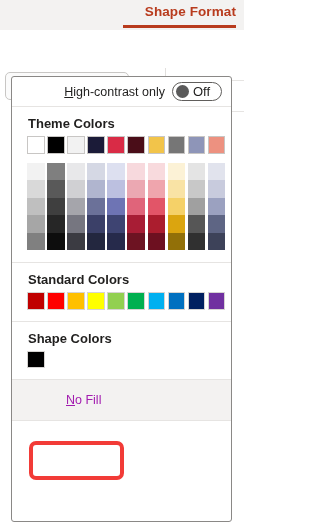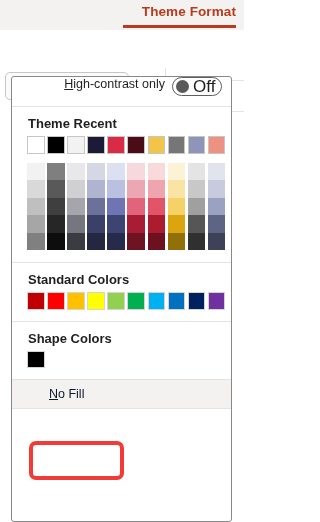--- a/index.html
+++ b/index.html
@@ -40,29 +40,29 @@
   .sf-text{font-size:12.5px;color:#201f1e;line-height:1;}
   .chev{font-size:9px;color:#3b3a39;margin-left:2px;}
 
   
   .dropdown{
     position:absolute;left:11px;top:76px;width:221px;height:446px;
     background:#ffffff;border:1px solid #8a8886;border-radius:3px;
     box-sizing:border-box;overflow:hidden;
   }
 
-  .hc-row{height:29px;display:flex;justify-content:flex-end;padding-right:9px;box-sizing:border-box;}
+  .hc-row{height:29px;display:flex;align-items:center;justify-content:flex-end;padding-right:9px;box-sizing:border-box;}
   .hc-label{font-size:12.5px;color:#201f1e;margin-right:7px;}
   .hc-label u{text-decoration:underline;}
   .toggle{
     width:50px;height:19px;border-radius:11px;border:1px solid #605e5c;background:#ffffff;
     display:flex;align-items:center;padding:0 3px;box-sizing:border-box;gap:4px;
   }
   .knob{width:13px;height:13px;border-radius:50%;background:#5a5a5a;flex:0 0 auto;}
-  .toggle-text{font-size:17px;color:#201f1e;}
+  .toggle-text{font-size:13px;color:#201f1e;}
 
   .sep{height:1px;background:#e6e4e2;margin:0;}
 
   .section-title{
     font-size:13px;font-weight:bold;color:#201f1e;
     padding:9px 0 5px 16px;
   }
 
   .swatch-grid{padding-left:15px;}
   .swatch-row{display:flex;gap:2.6px;}
@@ -74,40 +74,40 @@
   .variant-block{margin-top:9px;}
   .variant-block .swatch-row{gap:2.6px;}
   .variant-block .sw{border:0;width:17.5px;height:17.5px;}
   .variant-col{display:flex;flex-direction:column;}
 
   .standard-row{padding-left:15px;}
   .recent-row{padding-left:15px;}
 
   
   .menu-item{
-    height:28px;display:flex;align-items:center;gap:5px;
-    padding-left:12px;box-sizing:border-box;font-size:12.5px;color:#0f172a;
+    height:40px;display:flex;align-items:center;gap:22px;
+    padding-left:12px;box-sizing:border-box;font-size:12.5px;color:#a21caf;
   }
   .menu-item.hover{background:#f3f2f1;}
   .mi-icon{width:20px;height:20px;flex:0 0 auto;display:flex;align-items:center;justify-content:center;}
   .mi-label u{text-decoration:underline;}
 
   .highlight-box{
     position:absolute;left:29px;top:441px;width:95px;height:39px;
     border:4px solid #f23b37;border-radius:7px;box-sizing:border-box;
     pointer-events:none;
   }
 </style>
 </head>
 <body>
 
 <div class="screen">
 
   <div class="tabstrip">
-    <div class="tab-label">Theme Format</div>
+    <div class="tab-label">Shape Format</div>
     <div class="tab-underline"></div>
   </div>
 
   <div class="ribbon">
     <div class="vdiv"></div>
     <div class="ghost-panel"></div>
 
     <div class="shapefill-btn">
       <span class="bucket">
         <svg width="18" height="20" viewBox="0 0 18 20">
@@ -127,21 +127,21 @@
     <div class="hc-row">
       <span class="hc-label"><u>H</u><span>igh-contrast only</span></span>
       <span class="toggle">
         <span class="knob"></span>
         <span class="toggle-text">Off</span>
       </span>
     </div>
 
     <div class="sep"></div>
 
-    <div class="section-title">Theme Recent</div>
+    <div class="section-title">Theme Colors</div>
     <div class="swatch-grid theme-head">
       <div class="swatch-row" id="theme-base">
           <div class="sw" style="background: rgb(255, 255, 255);"></div>
           <div class="sw" style="background: rgb(0, 0, 0);"></div>
           <div class="sw" style="background: rgb(242, 242, 242);"></div>
           <div class="sw" style="background: rgb(27, 27, 56);"></div>
           <div class="sw" style="background: rgb(217, 43, 70);"></div>
           <div class="sw" style="background: rgb(74, 13, 24);"></div>
           <div class="sw" style="background: rgb(242, 196, 74);"></div>
           <div class="sw" style="background: rgb(118, 118, 118);"></div>

